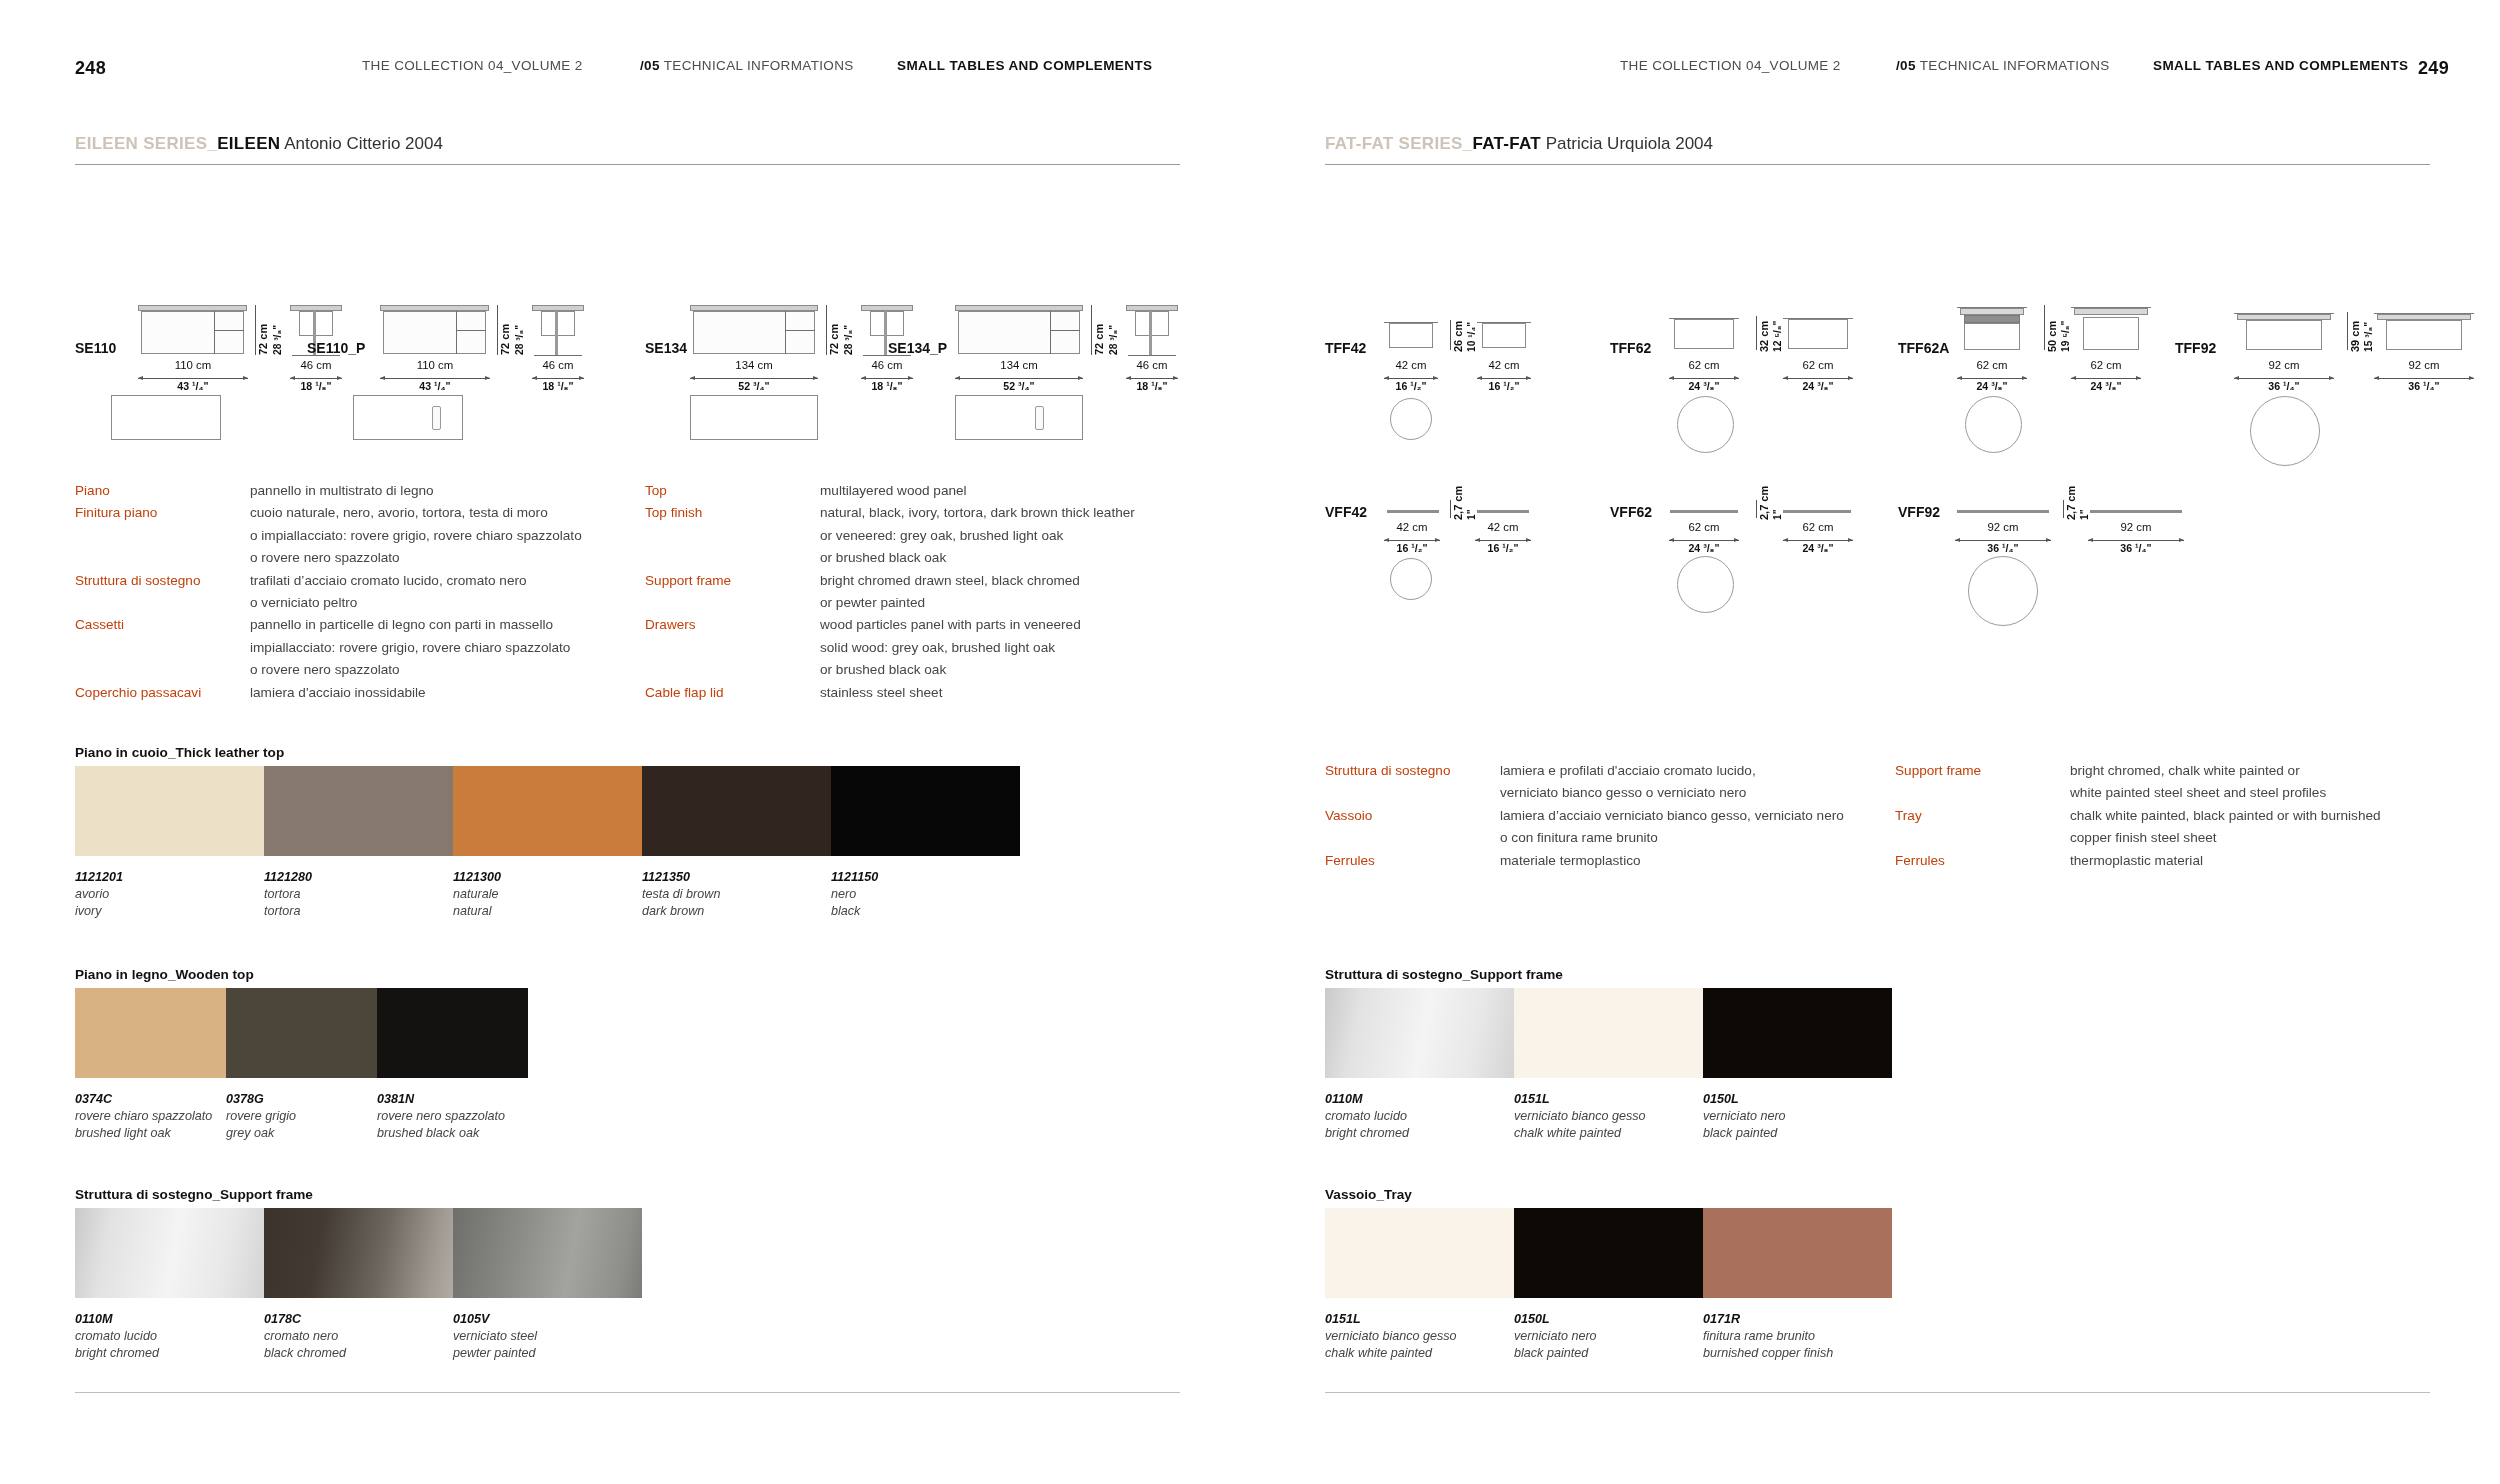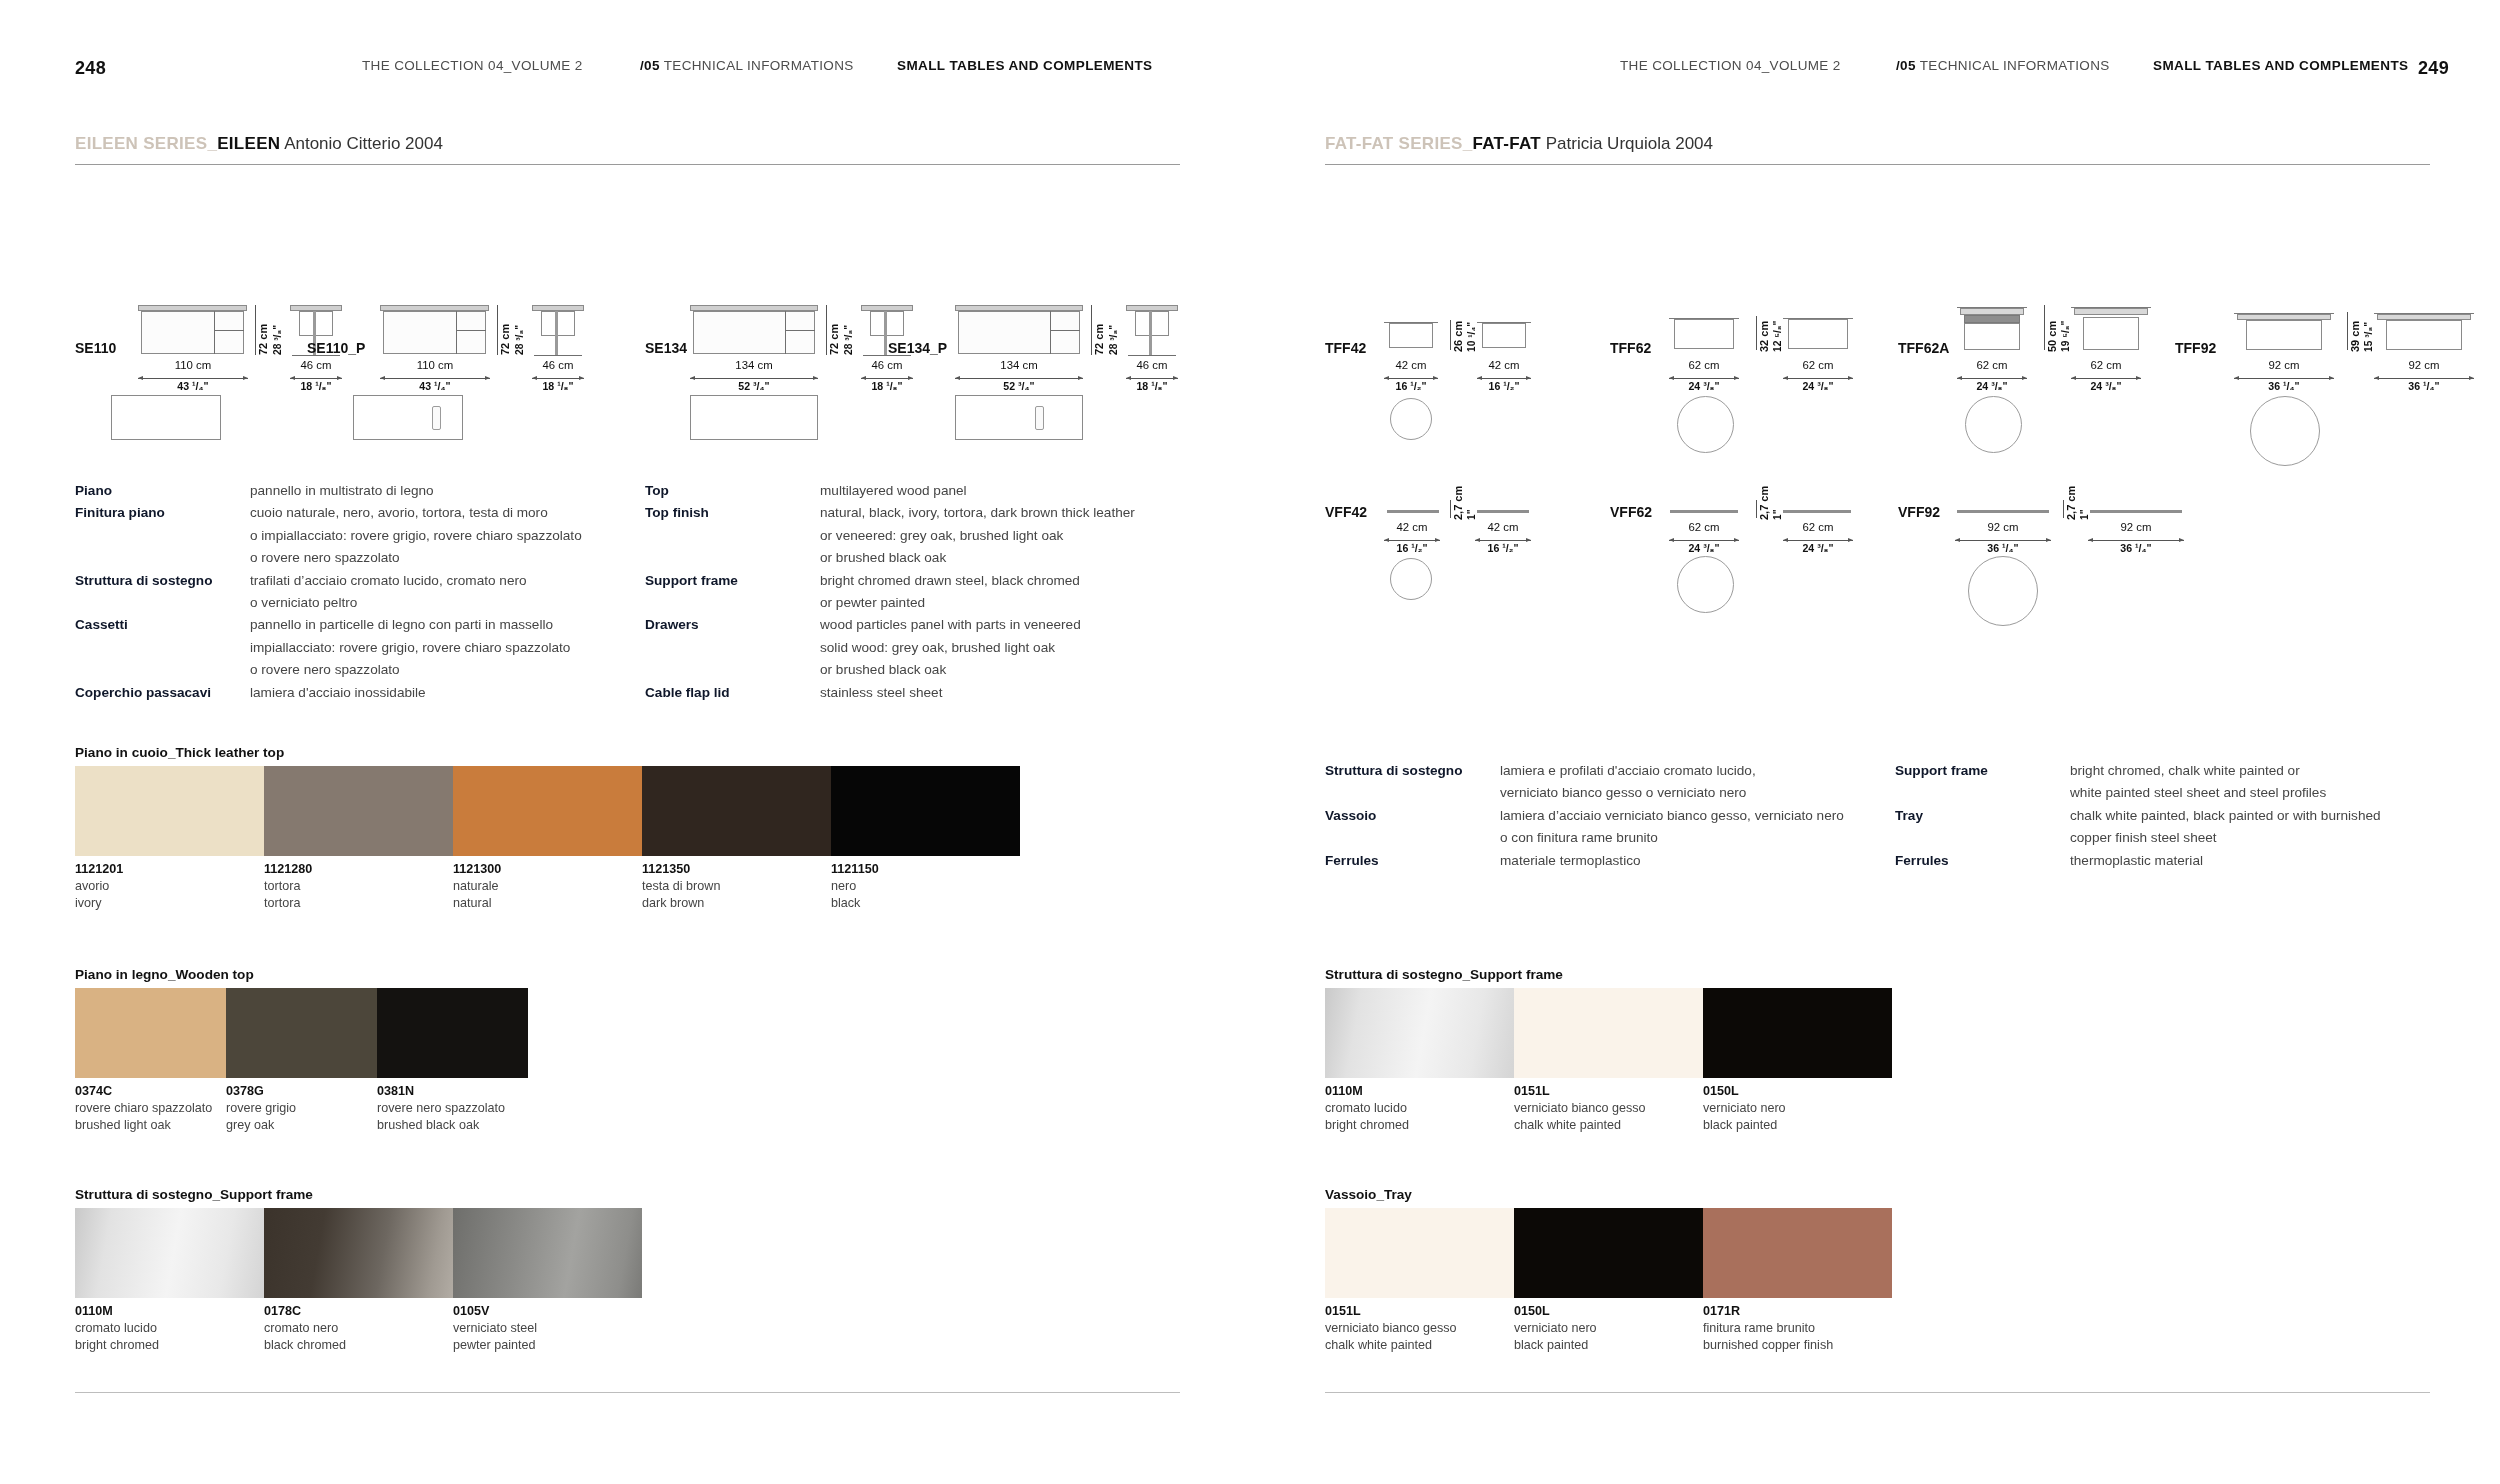--- a/index.html
+++ b/index.html
@@ -22,30 +22,30 @@
   .series{position:absolute;white-space:nowrap;font-size:17px;}
   .series .s-grey{color:#cdc3b8;font-weight:bold;letter-spacing:.3px;}
   .series .s-name{color:#111;font-weight:bold;letter-spacing:.3px;}
   .series .s-auth{color:#333;font-weight:normal;}
   .rule{position:absolute;height:1px;background:#bdbdbd;}
   .rule-dark{background:#9a9a9a;}
 
   
   .spec{position:absolute;font-size:13.6px;line-height:22.4px;}
   .spec .row{display:flex;}
-  .spec .lbl{font-weight:bold;color:#0f172a;flex:0 0 auto;}
+  .spec .lbl{font-weight:normal;color:#c2410c;flex:0 0 auto;}
   .spec .val{color:#454545;flex:0 0 auto;}
 
   
   .swgroup{position:absolute;}
   .swgroup .sw-title{font-size:13.6px;font-weight:bold;color:#111;margin-bottom:6px;}
   .sw-strip{display:flex;height:90px;}
   .sw-cell{position:relative;height:100%;}
   .sw-chip{width:100%;height:100%;box-sizing:border-box;}
-  .sw-caps{display:flex;margin-top:5px;}
+  .sw-caps{display:flex;margin-top:13px;font-style:italic;}
   .sw-cap{font-size:12.6px;line-height:17px;}
   .sw-cap .code{font-weight:bold;color:#111;}
   .sw-cap .it{color:#454545;}
   .sw-cap .en{color:#454545;}
 
   
   .tex-grain{background-image:repeating-linear-gradient(90deg,
       rgba(0,0,0,.13) 0px,rgba(0,0,0,0) 1px,rgba(255,255,255,.10) 2px,
       rgba(0,0,0,.05) 3px,rgba(0,0,0,.14) 4px,rgba(255,255,255,.06) 6px,
       rgba(0,0,0,.02) 8px,rgba(0,0,0,.16) 9px,rgba(255,255,255,.09) 11px,

